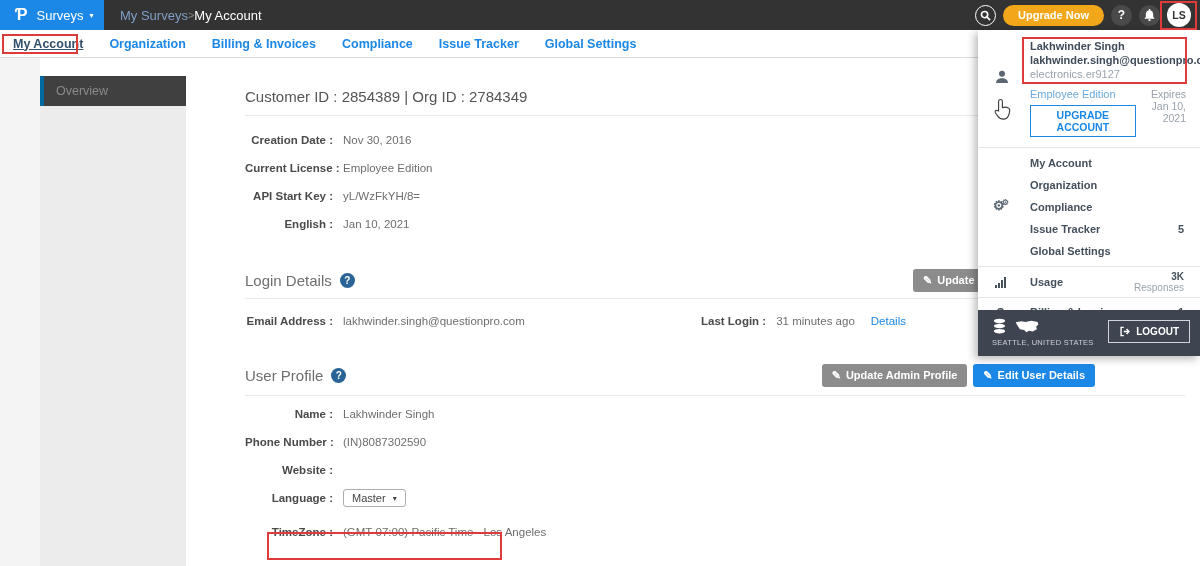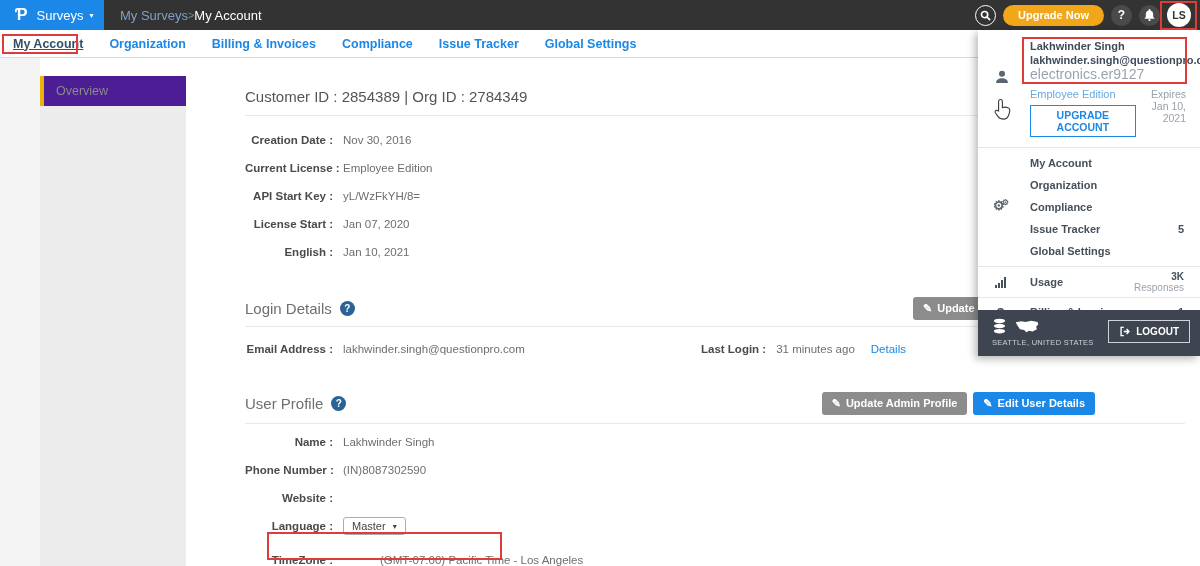--- a/index.html
+++ b/index.html
@@ -23,21 +23,21 @@
   .avatar { width:24px; height:24px; border-radius:50%; background:#fff; color:#333; font-weight:bold; font-size:10.5px; display:flex; align-items:center; justify-content:center; cursor:pointer; }
 
   
   .subnav { position:absolute; top:30px; left:0; width:1200px; height:28px; background:#fff; border-bottom:1px solid #d9d9d9; display:flex; align-items:center; font-size:12.5px; font-weight:bold; z-index:5; }
   .subnav-item { color:#1b87e6; padding:0 13px; cursor:pointer; white-space:nowrap; }
   .subnav-item.active { color:#33506b; text-decoration:underline; }
 
   
   .gutter { position:absolute; left:0; top:58px; width:40px; height:508px; background:#f4f4f4; }
   .sidebar { position:absolute; left:40px; top:58px; width:146px; height:508px; background:#fff; }
-  .sidebar-item { margin-top:18px; height:30px; background:#4c1d95; border-left:4px solid #eab308; display:flex; align-items:center; padding-left:12px; font-size:12.5px; color:#8a8a8a; cursor:pointer; }
+  .sidebar-item { margin-top:18px; height:30px; background:#404040; border-left:4px solid #0369a1; display:flex; align-items:center; padding-left:12px; font-size:12.5px; color:#8a8a8a; cursor:pointer; }
   .sidebar-rest { position:absolute; left:0; top:48px; width:146px; height:460px; background:#ececec; }
 
   .main { position:absolute; left:186px; top:58px; width:1014px; height:508px; background:#fff; }
   .content { padding:30px 15px 0 59px; }
   .customer-header { font-size:15px; color:#555; }
   .divider { height:1px; background:#e9e9e9; margin-top:10px; }
 
   .field-row { display:flex; align-items:center; margin-top:16px; height:12px; font-size:11.5px; }
   .field-label { width:88px; text-align:right; font-weight:bold; color:#4a4a4a; white-space:nowrap; }
   .field-value { margin-left:10px; color:#6e6e6e; white-space:nowrap; }
@@ -58,21 +58,21 @@
 
   .select-box { display:inline-flex; align-items:center; gap:7px; border:1px solid #adadad; border-radius:3px; background:#fff; color:#444; font-size:11px; padding:2px 8px; margin-left:10px; cursor:pointer; font-family:inherit; }
   .select-caret { font-size:8px; color:#444; }
 
   
   .user-panel { position:absolute; left:978px; top:30px; width:222px; height:326px; background:#fff; box-shadow:-3px 3px 8px rgba(0,0,0,.28); z-index:50; }
   .um-header { position:relative; padding:9px 14px 0 52px; }
   .person-icon { position:absolute; left:17px; top:40px; }
   .hand-cursor { position:absolute; left:16px; top:68px; z-index:60; }
   .um-name, .um-email { font-size:11px; font-weight:bold; color:#3f4b5a; line-height:14px; white-space:nowrap; }
-  .um-username { font-size:14px; color:#9aa3ad; line-height:14px; }
+  .um-username { font-size:11px; color:#9aa3ad; line-height:14px; }
   .license-row { display:flex; margin-top:7px; }
   .um-license { font-size:11px; color:#69a9dc; cursor:pointer; }
   .upgrade-acct-btn { margin-top:5px; border:1px solid #1b87e6; background:#fff; color:#1b87e6; font-size:10.5px; font-weight:bold; padding:3px 9px; cursor:pointer; font-family:inherit; }
   .um-expires { margin-left:auto; text-align:right; font-size:10.5px; color:#98a1ab; line-height:12px; }
   .um-divider { height:1px; background:#e6e6e6; }
   .um-menu { padding:4px 0; }
   .um-item { position:relative; height:22px; display:flex; align-items:center; padding:0 16px 0 52px; font-size:11px; font-weight:bold; color:#44505c; cursor:pointer; }
   .um-badge { margin-left:auto; }
   .gears-icon { position:absolute; left:15px; top:2px; color:#5a6672; font-size:13px; }
   .gears-icon .gear-small { font-size:8px; position:relative; top:-5px; left:-3px; }
@@ -155,24 +155,20 @@
     </div>
     <div class="field-row">
       <span class="field-label">Current License :</span>
       <span class="field-value">Employee Edition</span>
     </div>
     <div class="field-row">
       <span class="field-label">API Start Key :</span>
       <span class="field-value">yL/WzFkYH/8=</span>
     </div>
     <div class="field-row">
-      <span class="field-label">License Start :</span>
-      <span class="field-value">Jan 07, 2020</span>
-    </div>
-    <div class="field-row">
       <span class="field-label">English :</span>
       <span class="field-value">Jan 10, 2021</span>
     </div>
 
     <div class="section-header" style="margin-top:38px;">
       <span class="section-title">
         <span>Login Details</span>
         <span class="help-icon">?</span>
       </span>
       <button class="btn btn-gray update-email-btn">
@@ -221,21 +217,21 @@
       <span class="field-label">Website :</span>
       <span class="field-value"></span>
     </div>
     <div class="field-row" style="height:20px; margin-top:12px;">
       <span class="field-label">Language :</span>
       <button class="select-box">
         <span>Master</span>
         <span class="select-caret">▾</span>
       </button>
     </div>
-    <div class="field-row" style="margin-top:18px;gap:37px;">
+    <div class="field-row" style="margin-top:18px;">
       <span class="field-label">TimeZone :</span>
       <span class="field-value">(GMT-07:00) Pacific Time - Los Angeles</span>
     </div>
   </div>
 </div>
 
 <div class="user-panel">
   <div class="um-header">
     <svg class="person-icon" width="14" height="14" viewBox="0 0 14 14" fill="#5a6672">
         <circle cx="7" cy="3.8" r="3"></circle>

